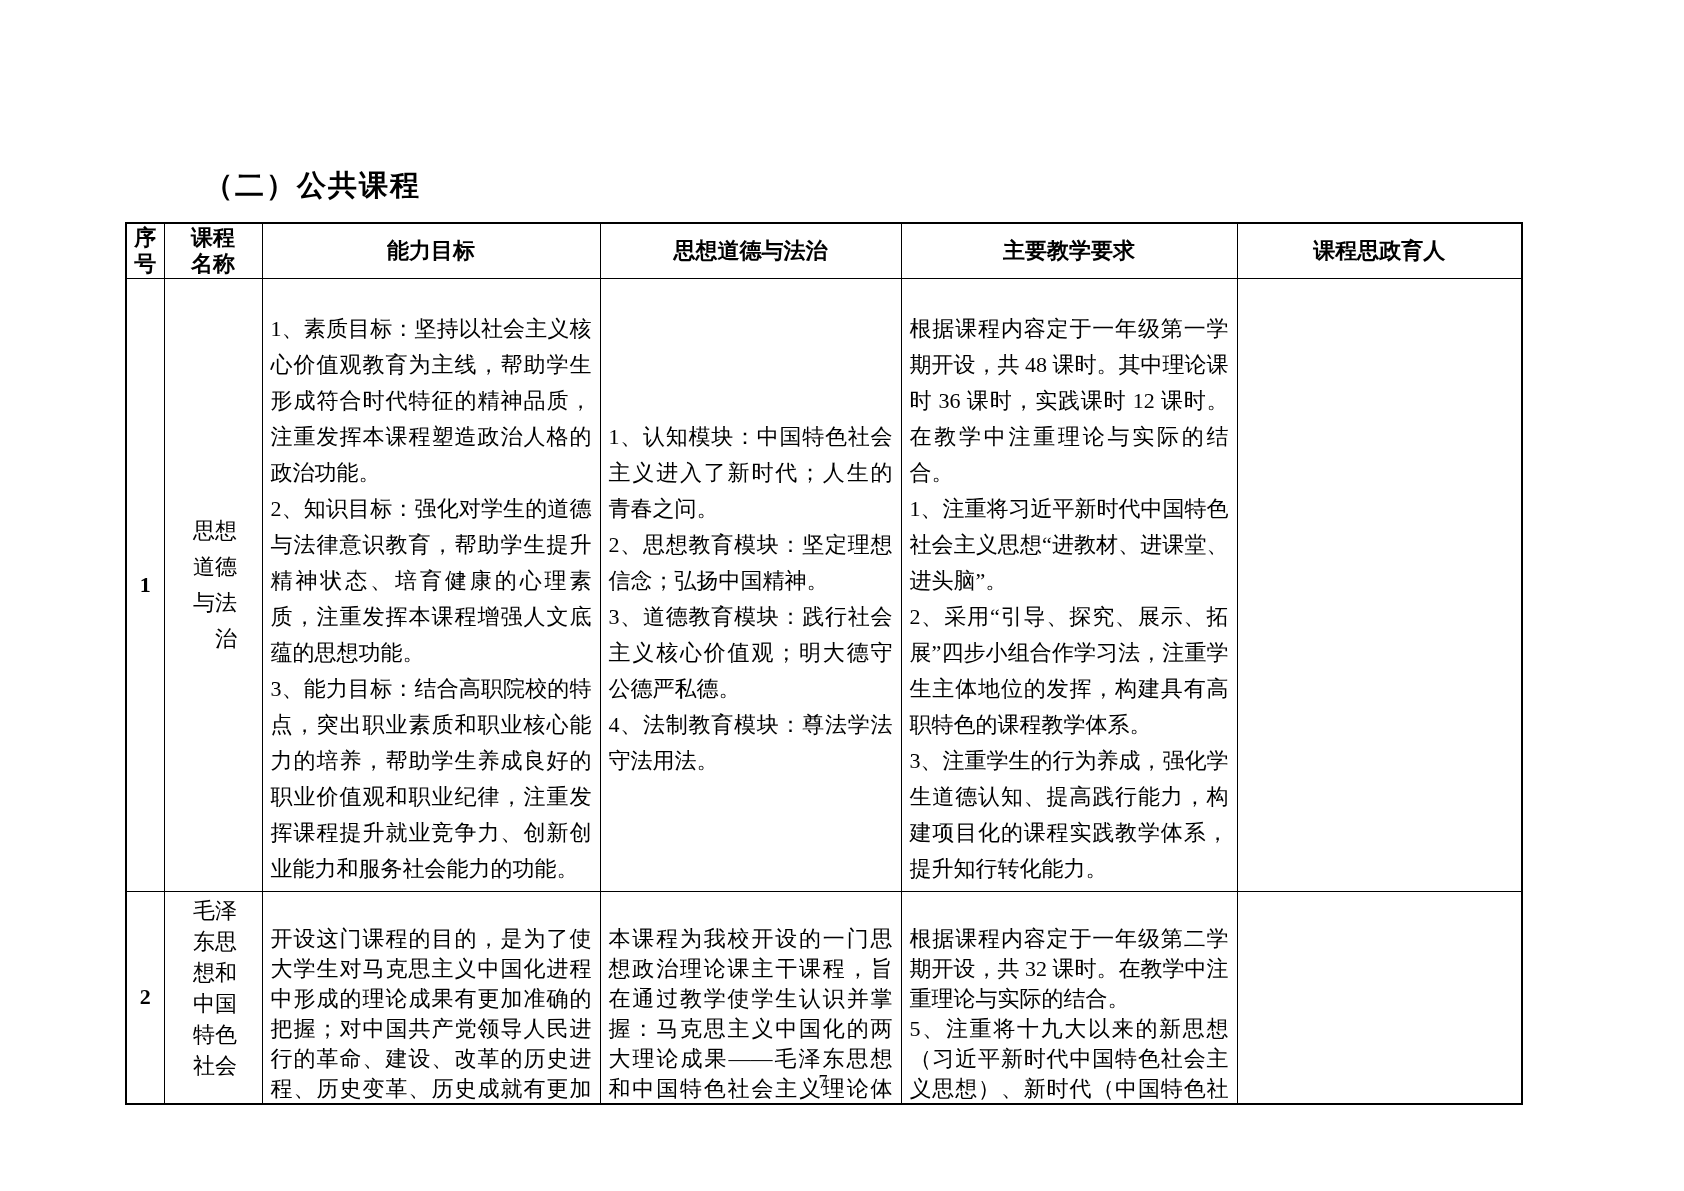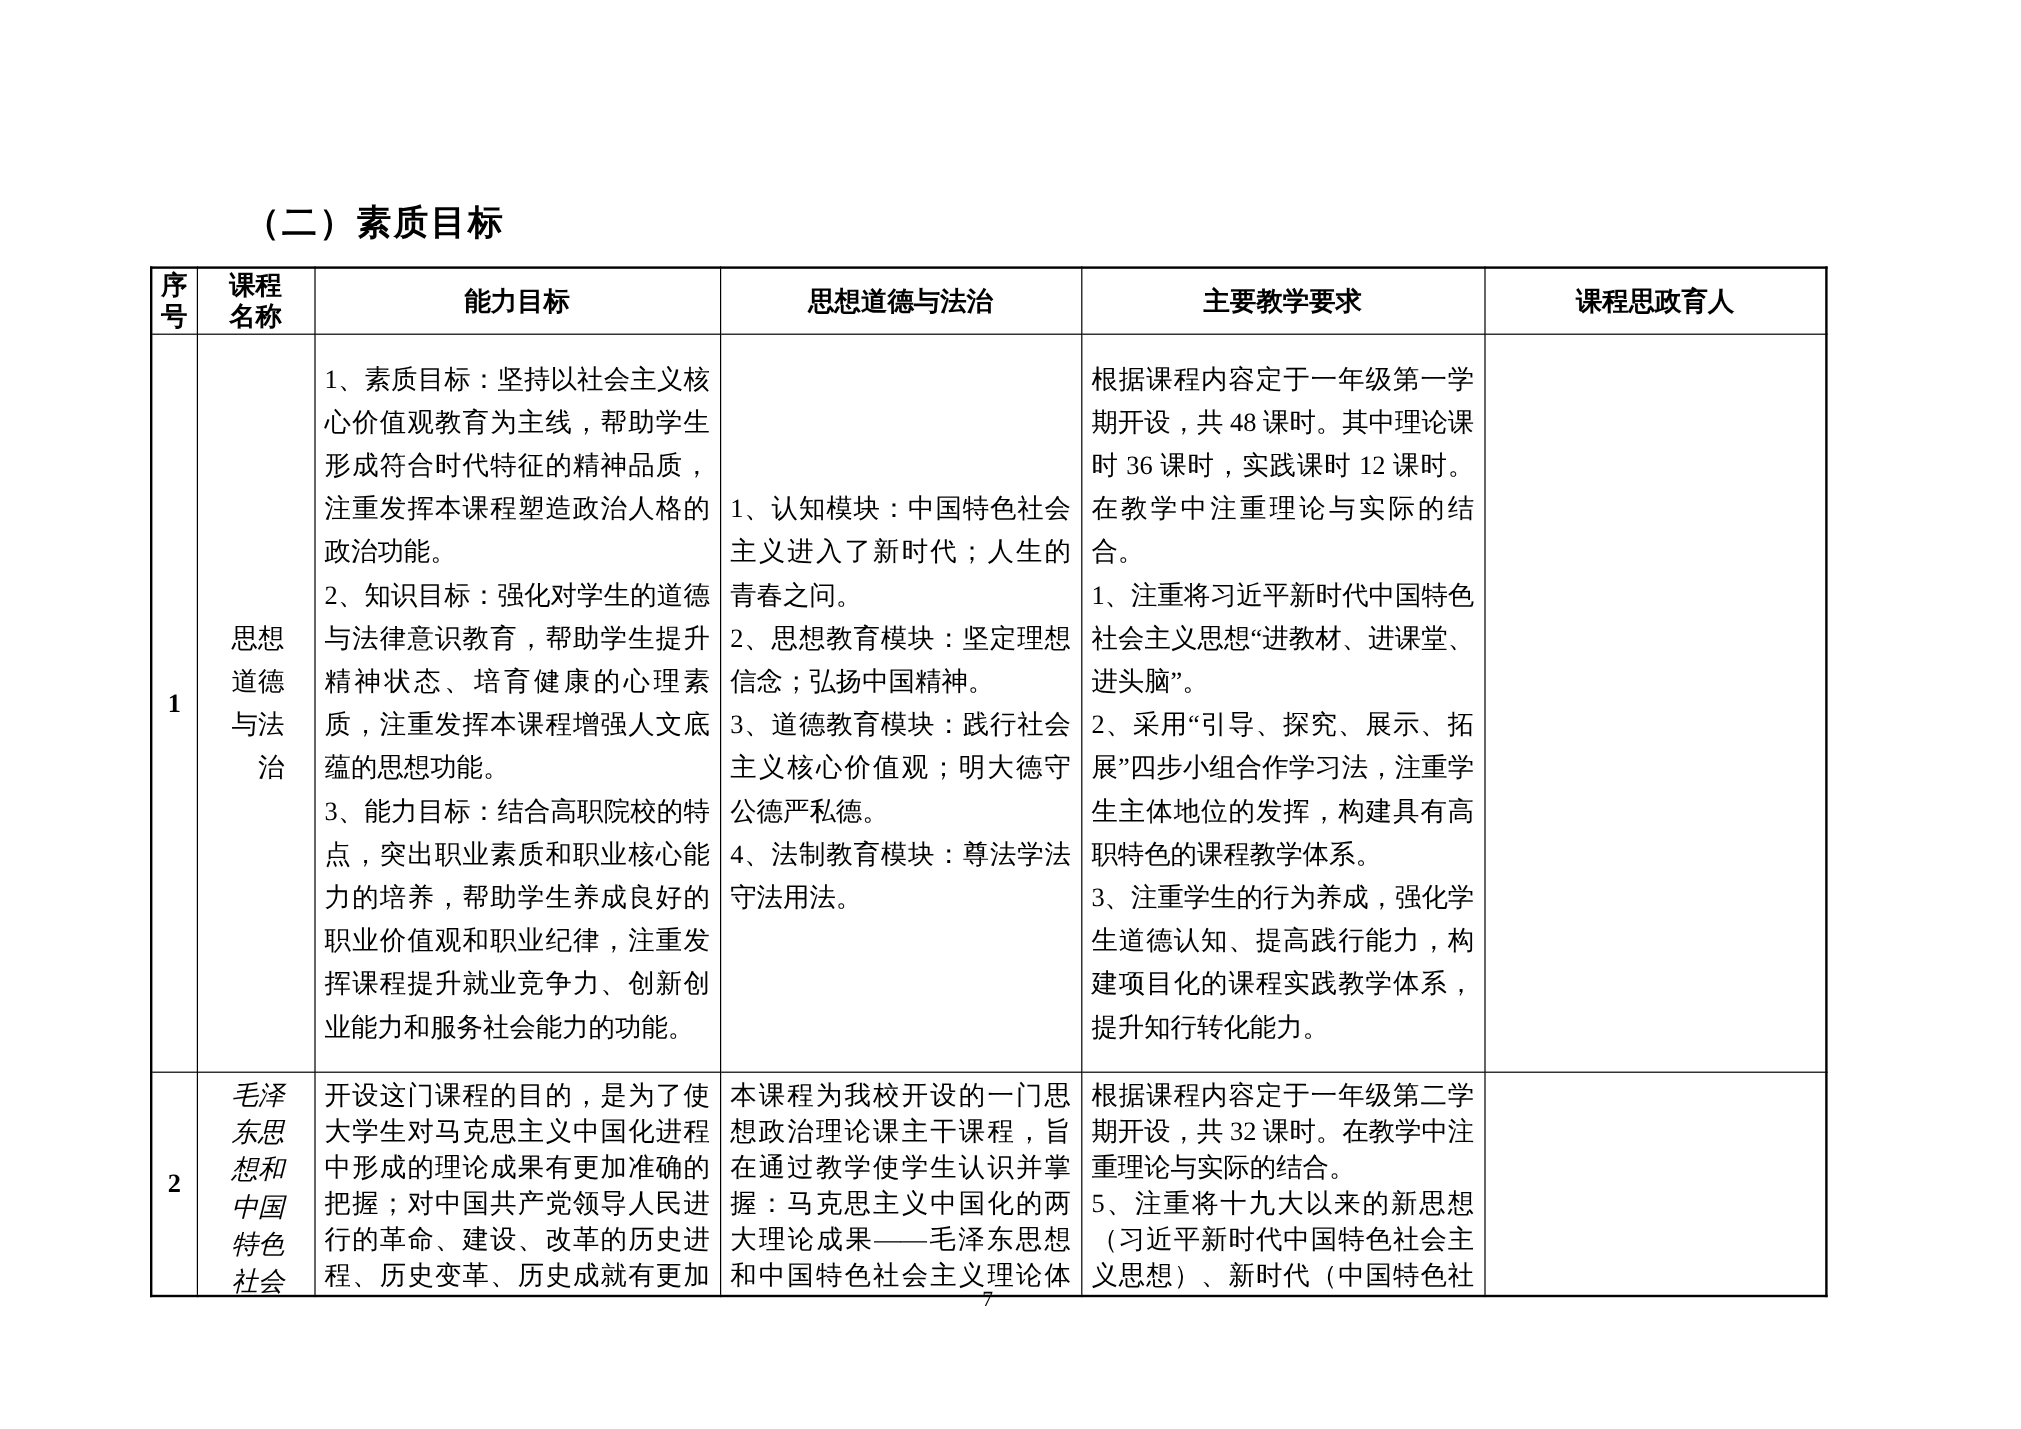--- a/index.html
+++ b/index.html
@@ -42,52 +42,53 @@
     font-weight: bold;
     text-align: center;
     line-height: 26px;
     white-space: pre-line;
     padding: 0 2px;
   }
   .cell-text {
     white-space: pre-line;
     text-align: justify;
     line-height: 36px;
-    padding: 19px 8px;
+    padding: 4px 8px;
+    margin-top: 28px;
   }
   td.no-cell { text-align: center; font-weight: bold; }
   td.name-cell .cell-text {
     width: 62px;
     margin: 0 auto;
     text-align: left;
     padding: 0 0 0 2px;
     line-height: 36px;
   }
   td.name-cell .cell-text { width: 48px; text-align: right; }
   tr.row1 { height: 517px; }
   tr.row2 { height: 187px; }
   tr.row2 td { vertical-align: top; }
   tr.row2 .cell-text { line-height: 30px; padding-top: 4px; max-height: 183px; }
-  tr.row2 td.name-cell .cell-text { line-height: 31px; padding-top: 3px; font-style: italic; }
+  tr.row2 td.name-cell .cell-text { line-height: 31px; padding-top: 3px; }
   tr.row2 td.no-cell { vertical-align: middle; }
 
   .page-number {
     position: absolute;
     left: 125px; top: 1072px;
     width: 1396px;
     text-align: center;
     font-size: 18px;
   }
 </style>
 </head>
 <body>
 
 <div class="page">
 
-  <div class="section-heading">（二）素质目标</div>
+  <div class="section-heading">（二）公共课程</div>
 
   <table class="course-table">
     <colgroup>
       <col style="width:38px">
       <col style="width:98px">
       <col style="width:338px">
       <col style="width:301px">
       <col style="width:336px">
       <col style="width:285px">
     </colgroup>

